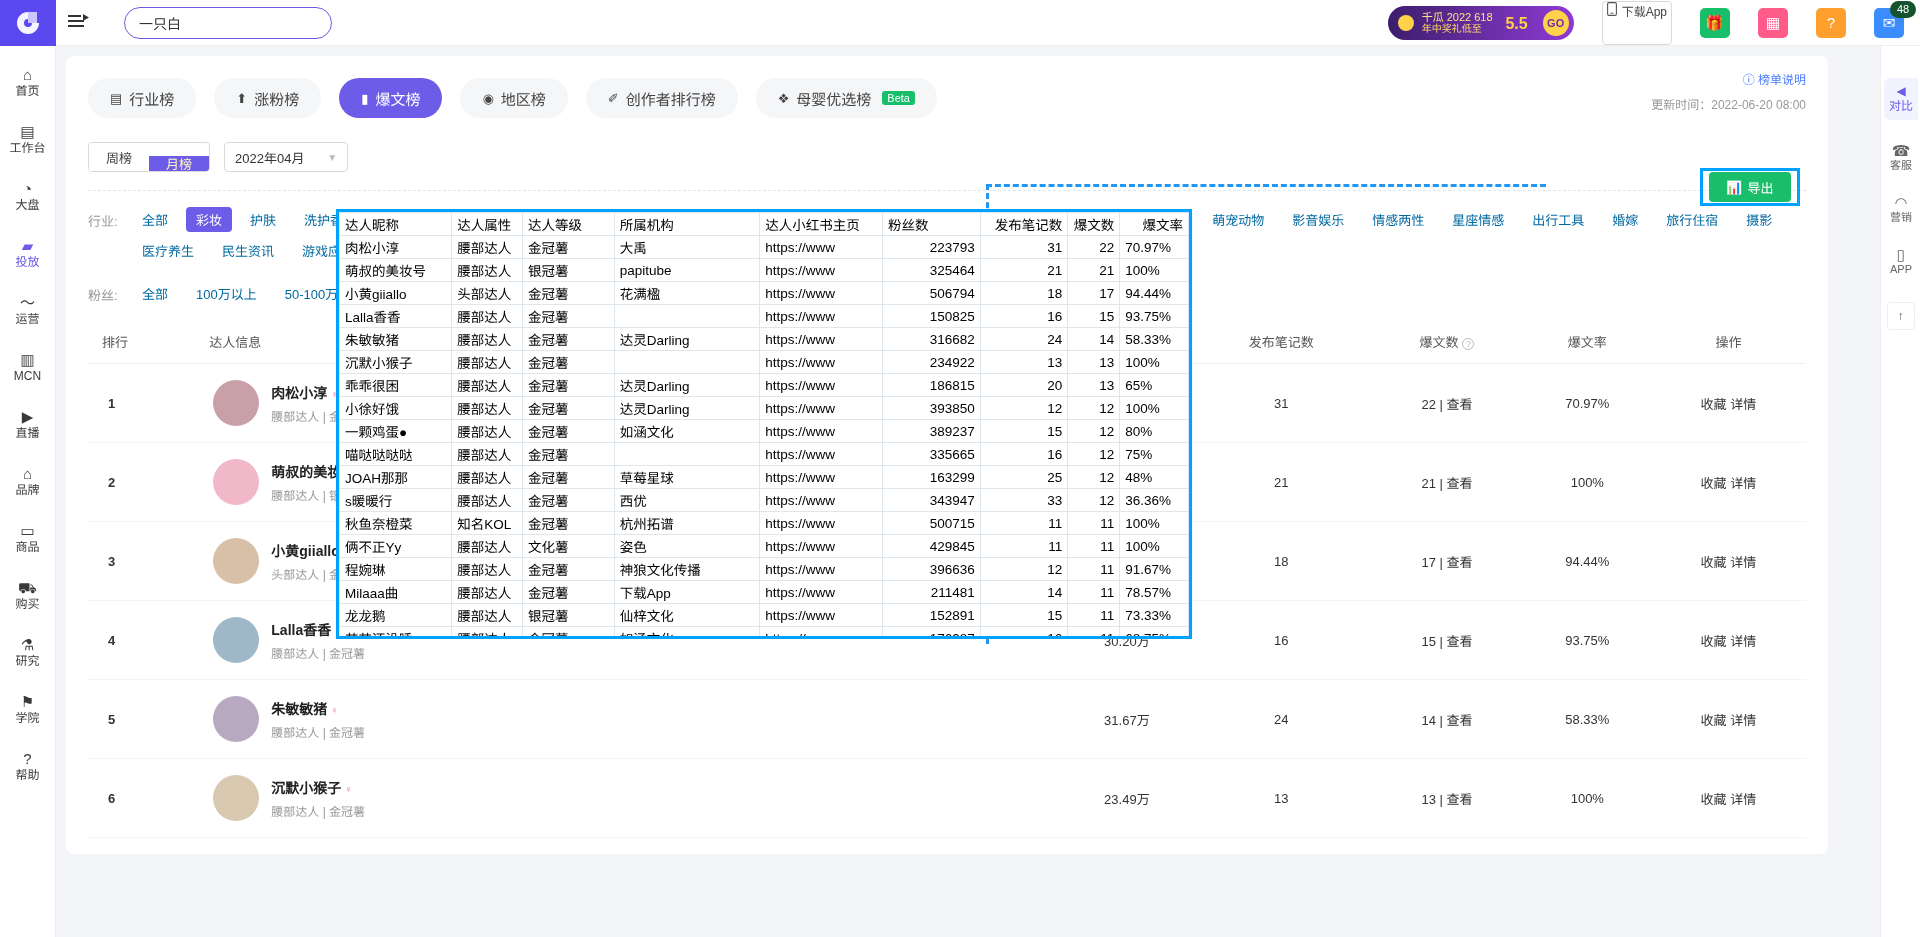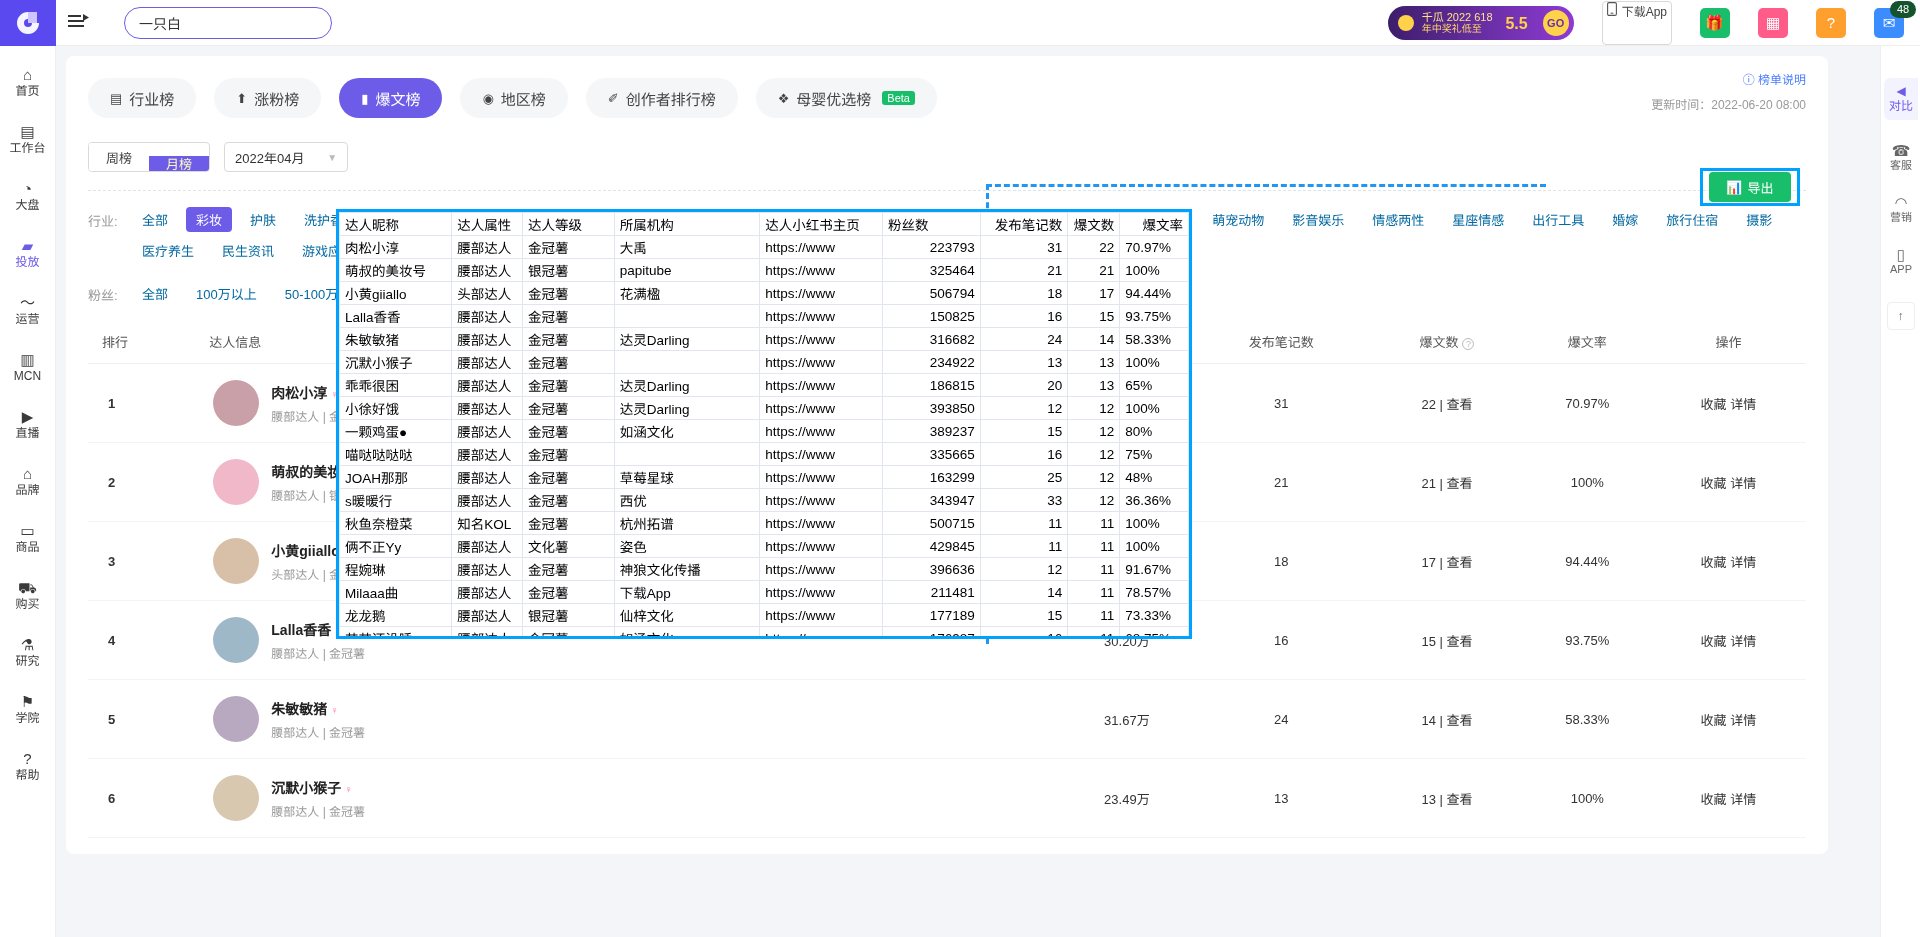--- a/index.html
+++ b/index.html
@@ -718,21 +718,21 @@
             <td class="c6 num">14</td>
             <td class="c7 num">11</td>
             <td class="c8">78.57%</td>
           </tr>
           <tr>
             <td class="c0">龙龙鹅</td>
             <td class="c1">腰部达人</td>
             <td class="c2">银冠薯</td>
             <td class="c3">仙梓文化</td>
             <td class="c4">https://www</td>
-            <td class="c5 num">177189</td>
+            <td class="c5 num">152891</td>
             <td class="c6 num">15</td>
             <td class="c7 num">11</td>
             <td class="c8">73.33%</td>
           </tr>
           <tr>
             <td class="c0">芯芯还没睡</td>
             <td class="c1">腰部达人</td>
             <td class="c2">金冠薯</td>
             <td class="c3">如涵文化</td>
             <td class="c4">https://www</td>

